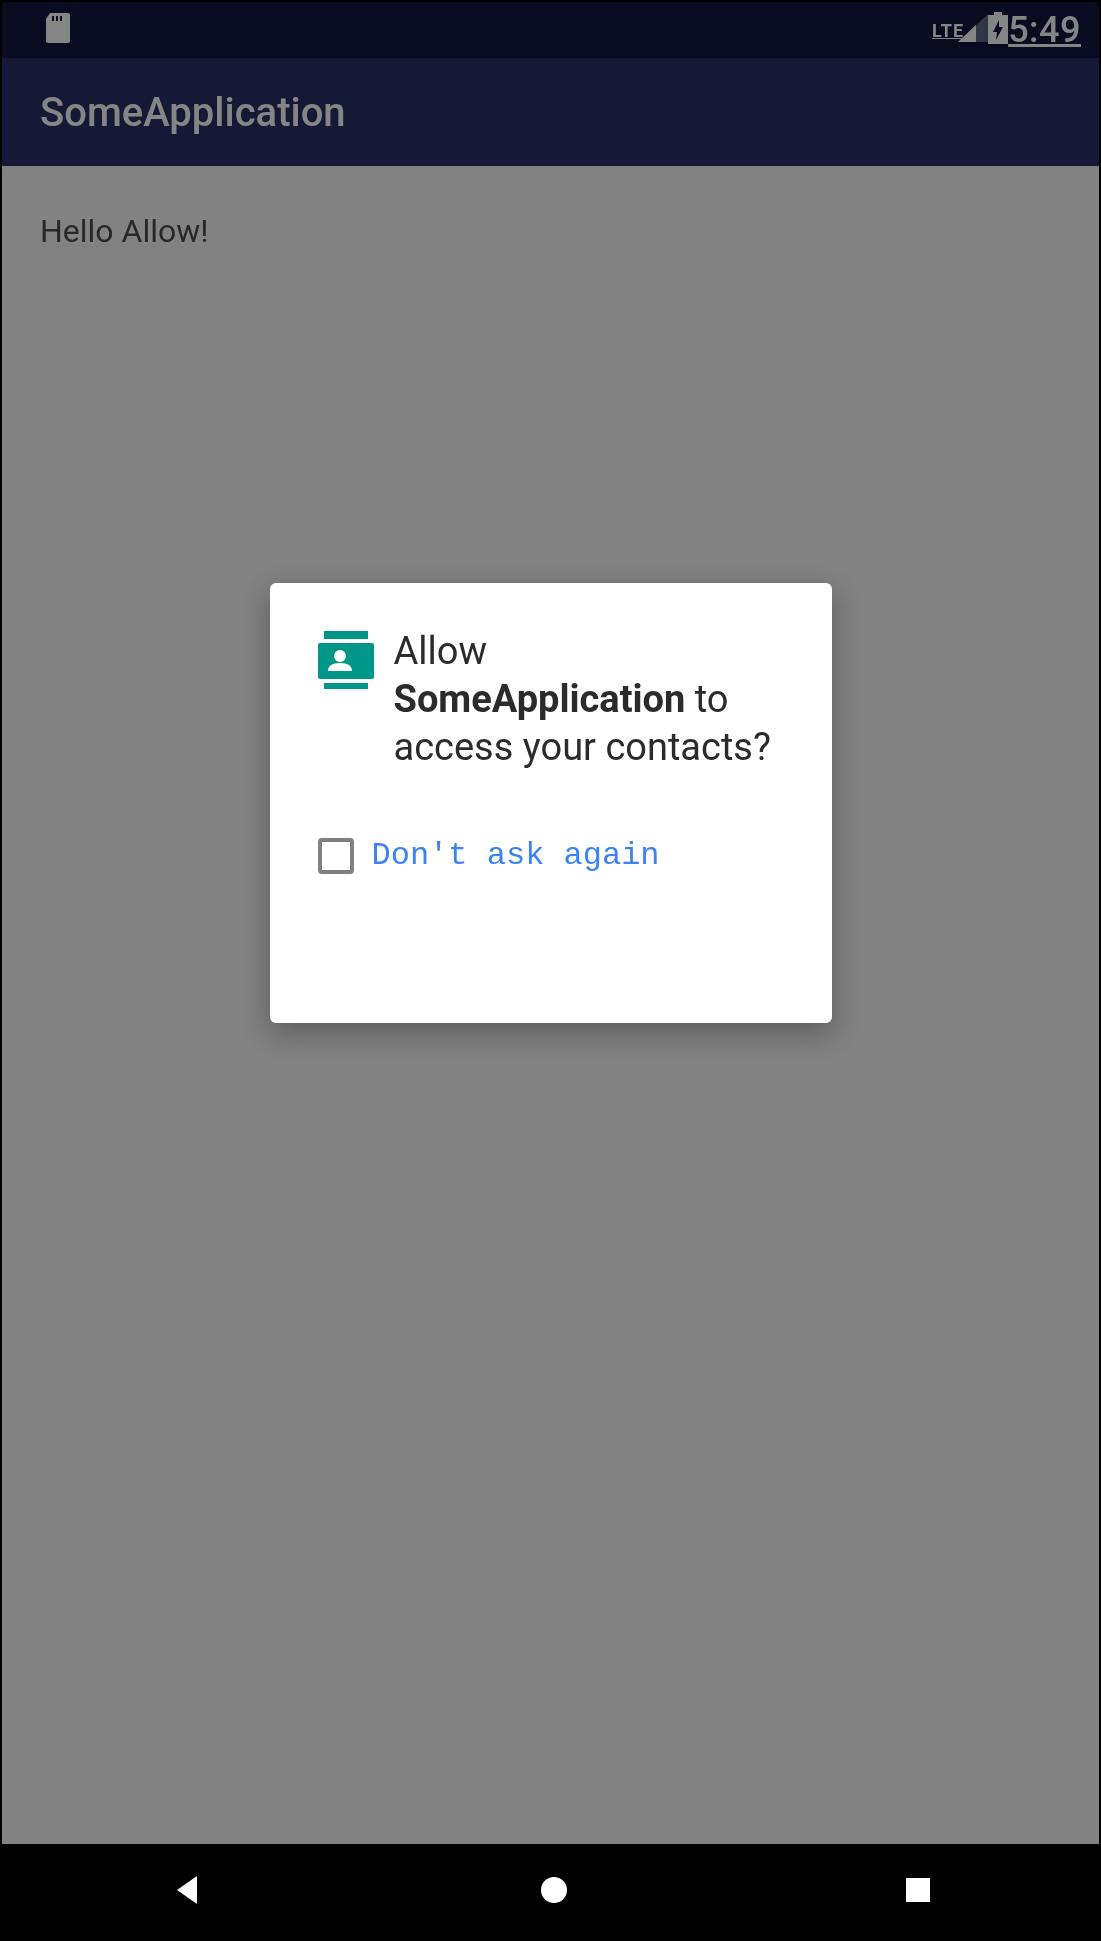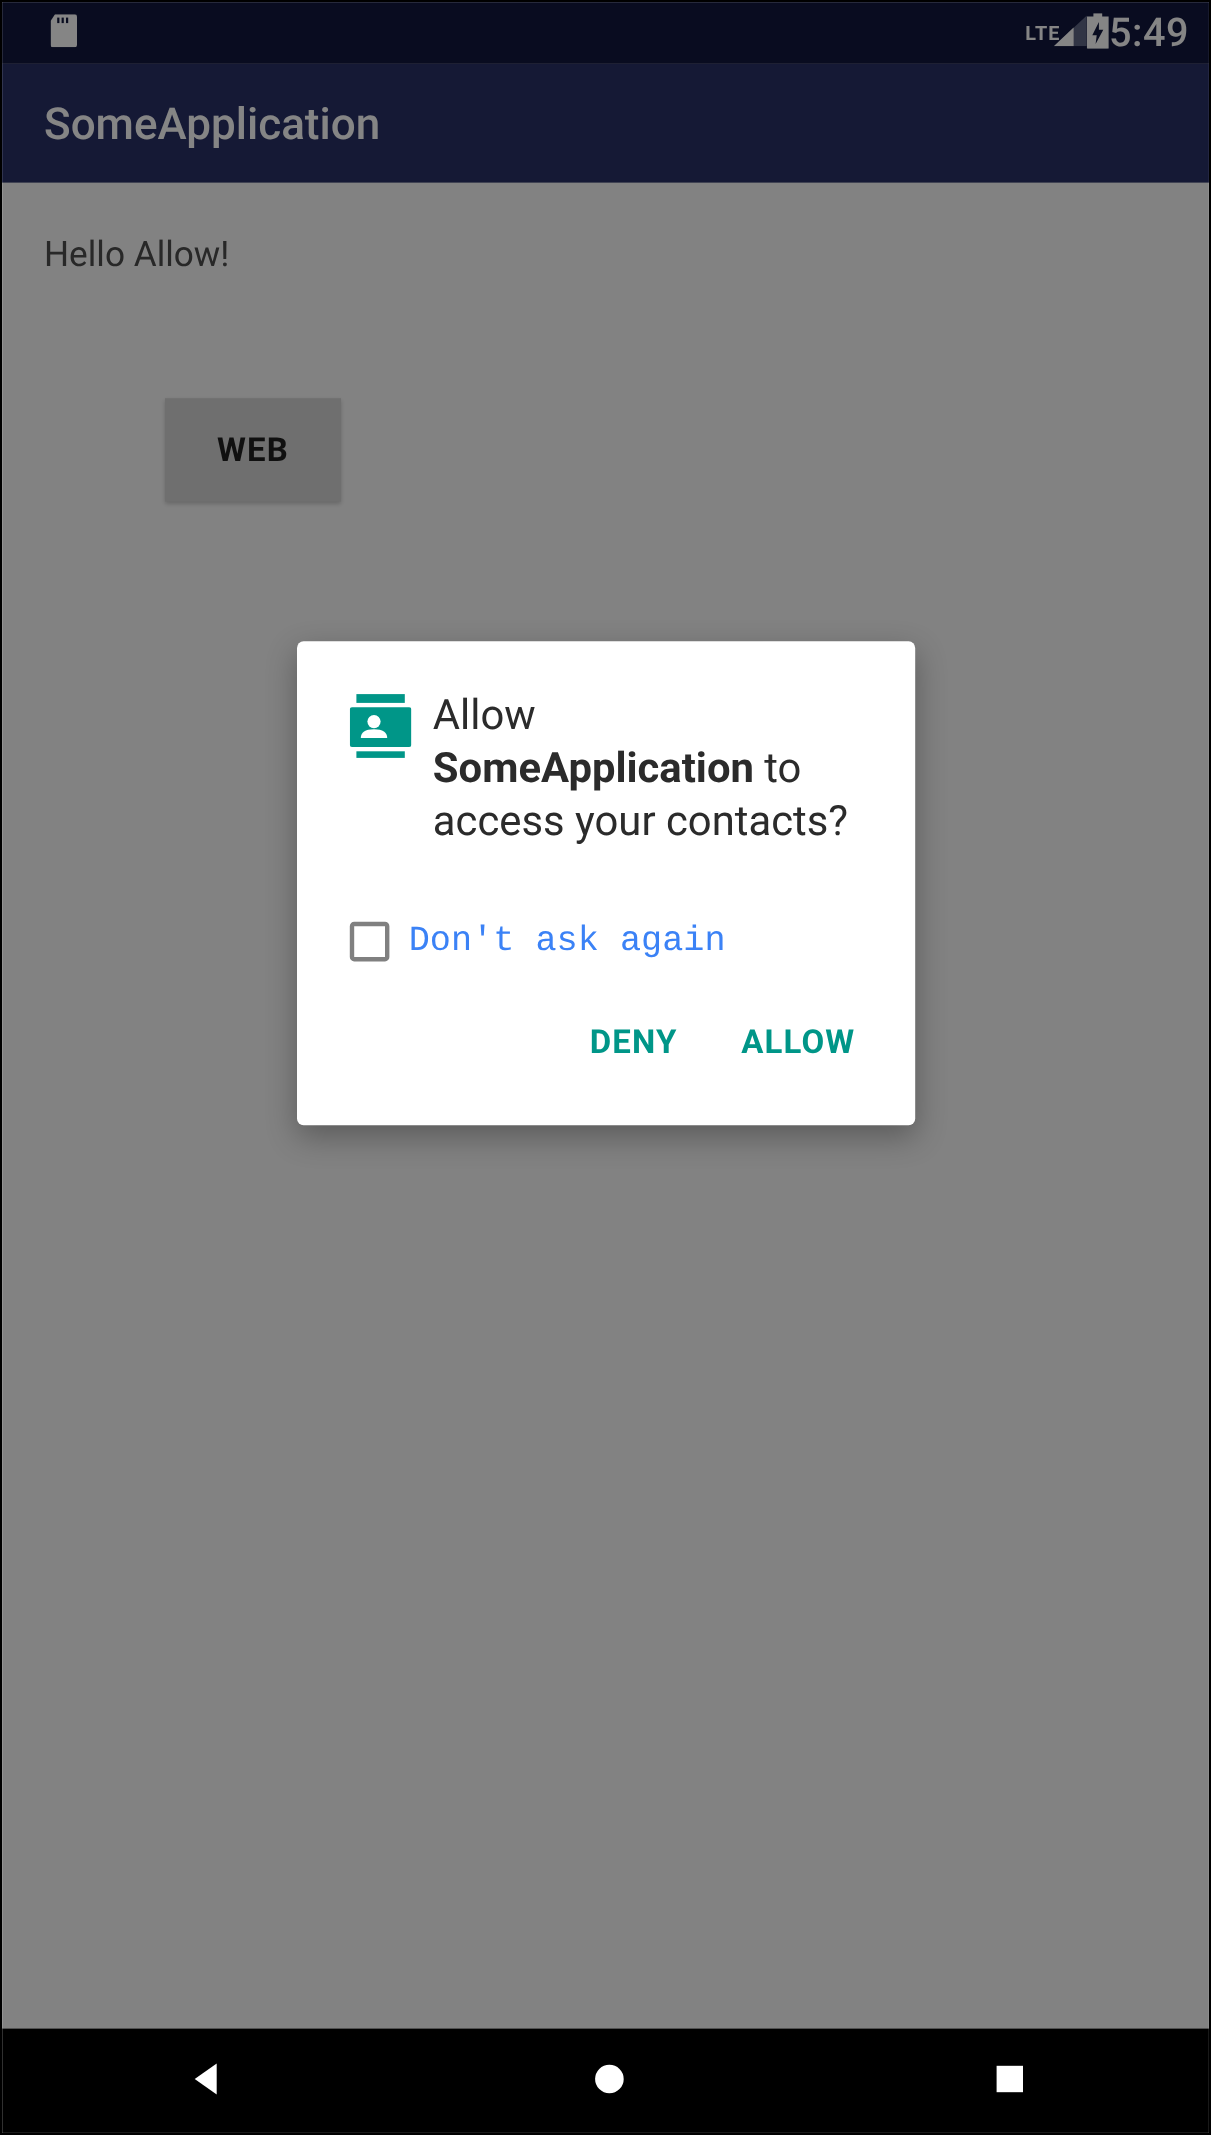--- a/index.html
+++ b/index.html
@@ -23,20 +23,21 @@
     display: flex;
     align-items: center;
     justify-content: space-between;
     padding: 0 18px 0 44px;
     color: #fff;
     font-weight: 500;
   }
   .status-right {
     display: flex;
     align-items: center;
+    text-decoration: underline;
   }
   .status-time {
     font-size: 36px;
     letter-spacing: 0.5px;
   }
   .app-bar {
     background: #2a3066;
     height: 108px;
     display: flex;
     align-items: center;
@@ -179,21 +180,20 @@
       <span class="status-time">5:49</span>
     </div>
   </div>
 
   <div class="app-bar">
     <div class="app-title">SomeApplication</div>
   </div>
 
   <div class="content">
     <div class="hello">Hello Allow!</div>
-    <div class="web-btn">WEB</div>
   </div>
 
   <div class="scrim">
     <div class="dialog">
       <div class="dlg-row">
         <span style="flex-shrink:0;margin-top:4px">
           <svg width="56" height="58" viewBox="0 0 56 58">
             <rect x="6" y="0" width="44" height="8" fill="#009688"></rect>
             <rect x="0" y="12" width="56" height="36" rx="2" fill="#009688"></rect>
             <circle cx="22" cy="25" r="6" fill="#fff"></circle>
@@ -202,24 +202,20 @@
           </svg>
         </span>
         <div class="dlg-msg">
           <span>Allow </span><span class="appname">SomeApplication</span><span> to access your contacts?</span>
         </div>
       </div>
       <div class="dlg-check">
         <div class="chkbox"></div>
         <div class="chk-label">Don't ask again</div>
       </div>
-      <div class="dlg-actions">
-        <div class="dlg-btn">DENY</div>
-        <div class="dlg-btn">ALLOW</div>
-      </div>
     </div>
   </div>
 
   <div class="nav-bar">
     <span>
       <svg width="36" height="36" viewBox="0 0 36 36">
           <path d="M28 4 L8 18 L28 32 Z" fill="#fff"></path>
         </svg>
     </span>
     <span>

